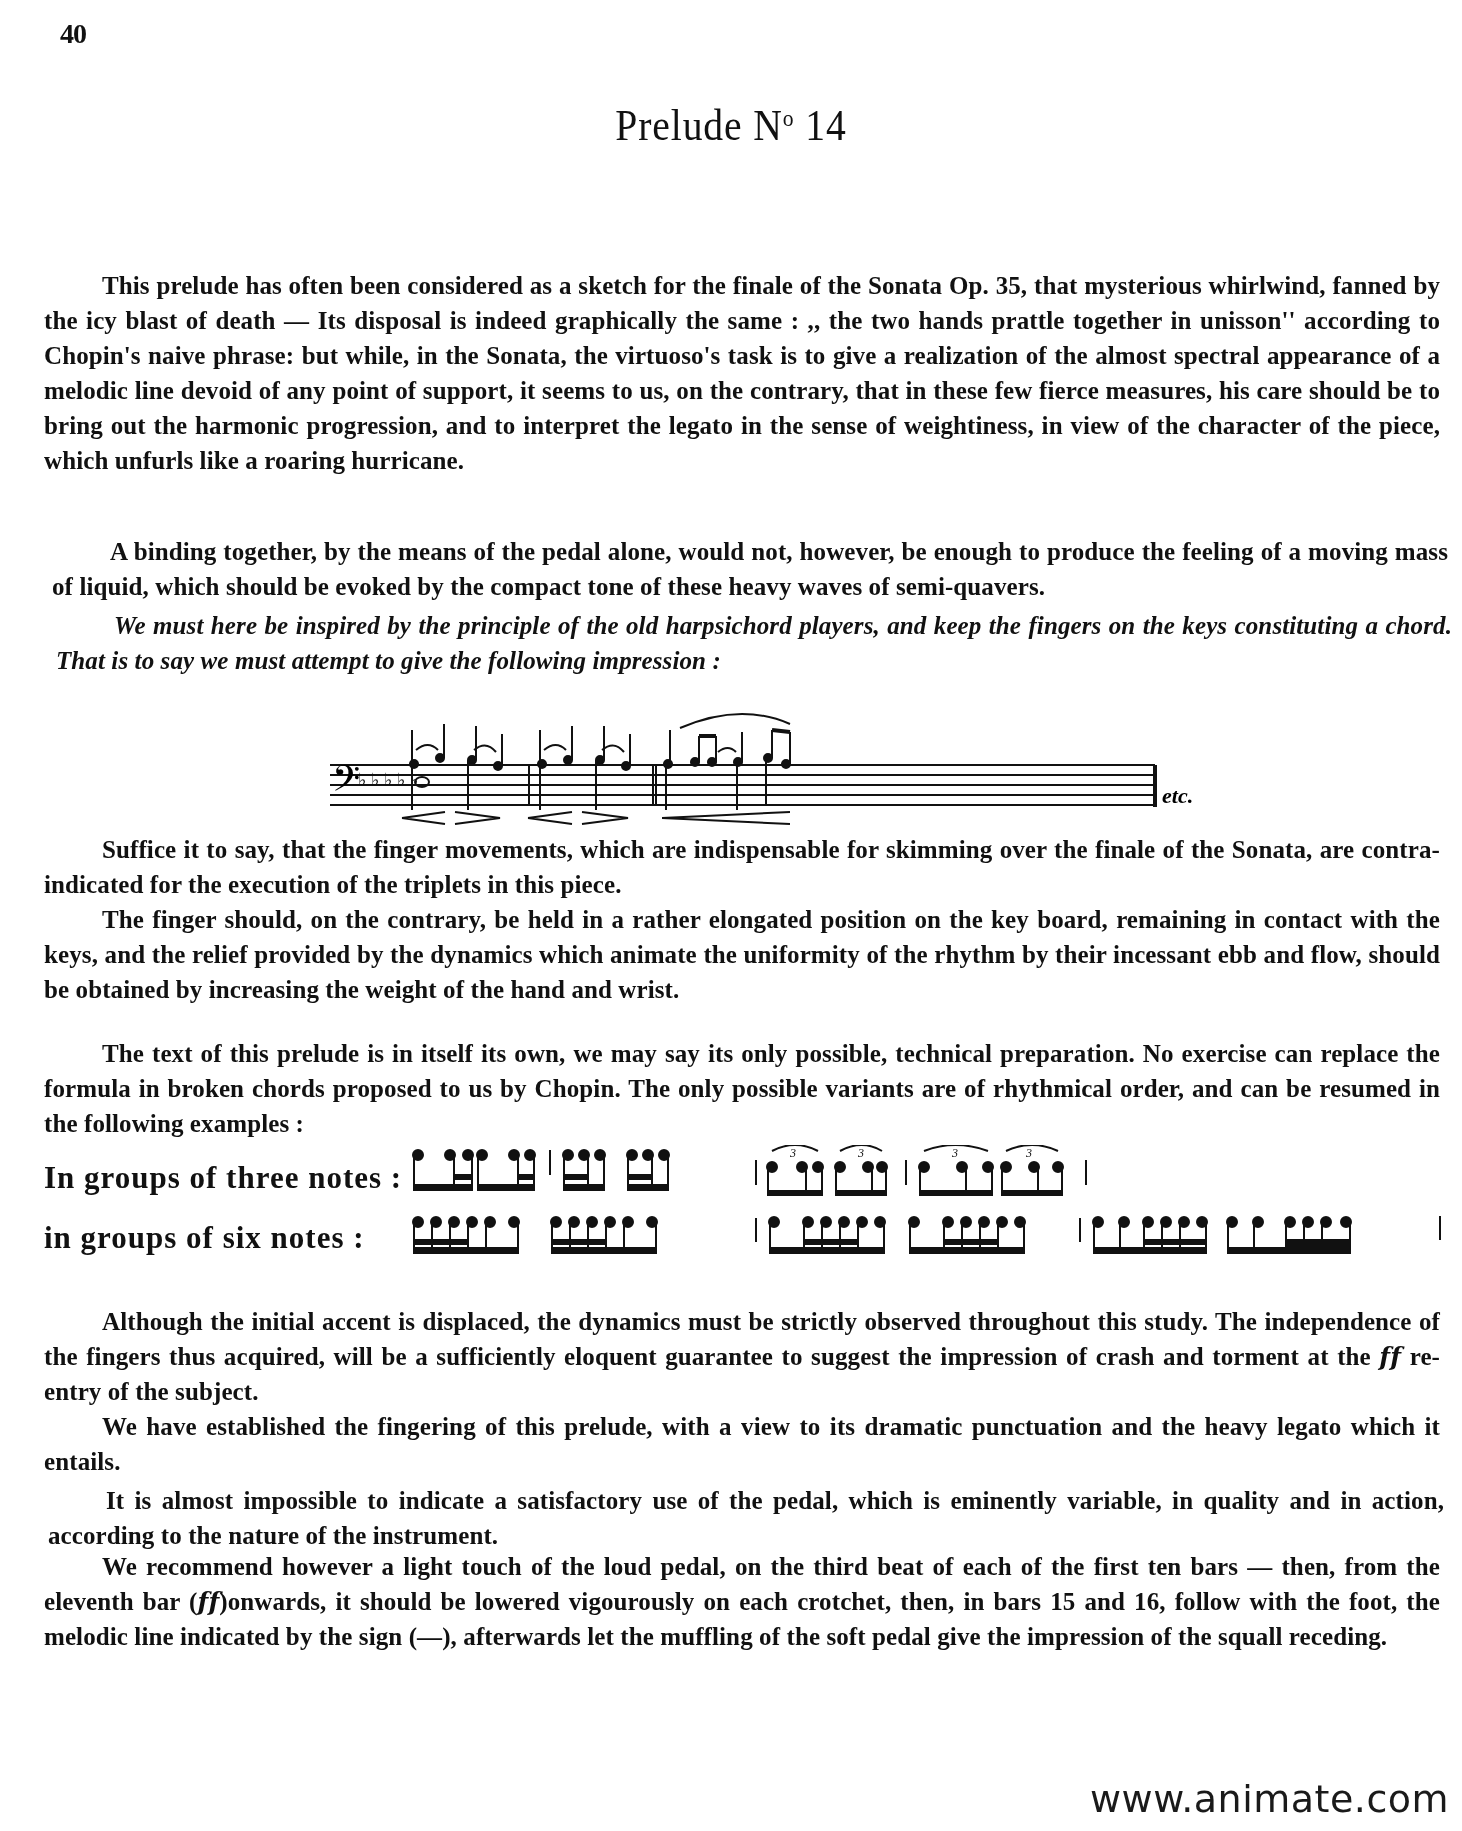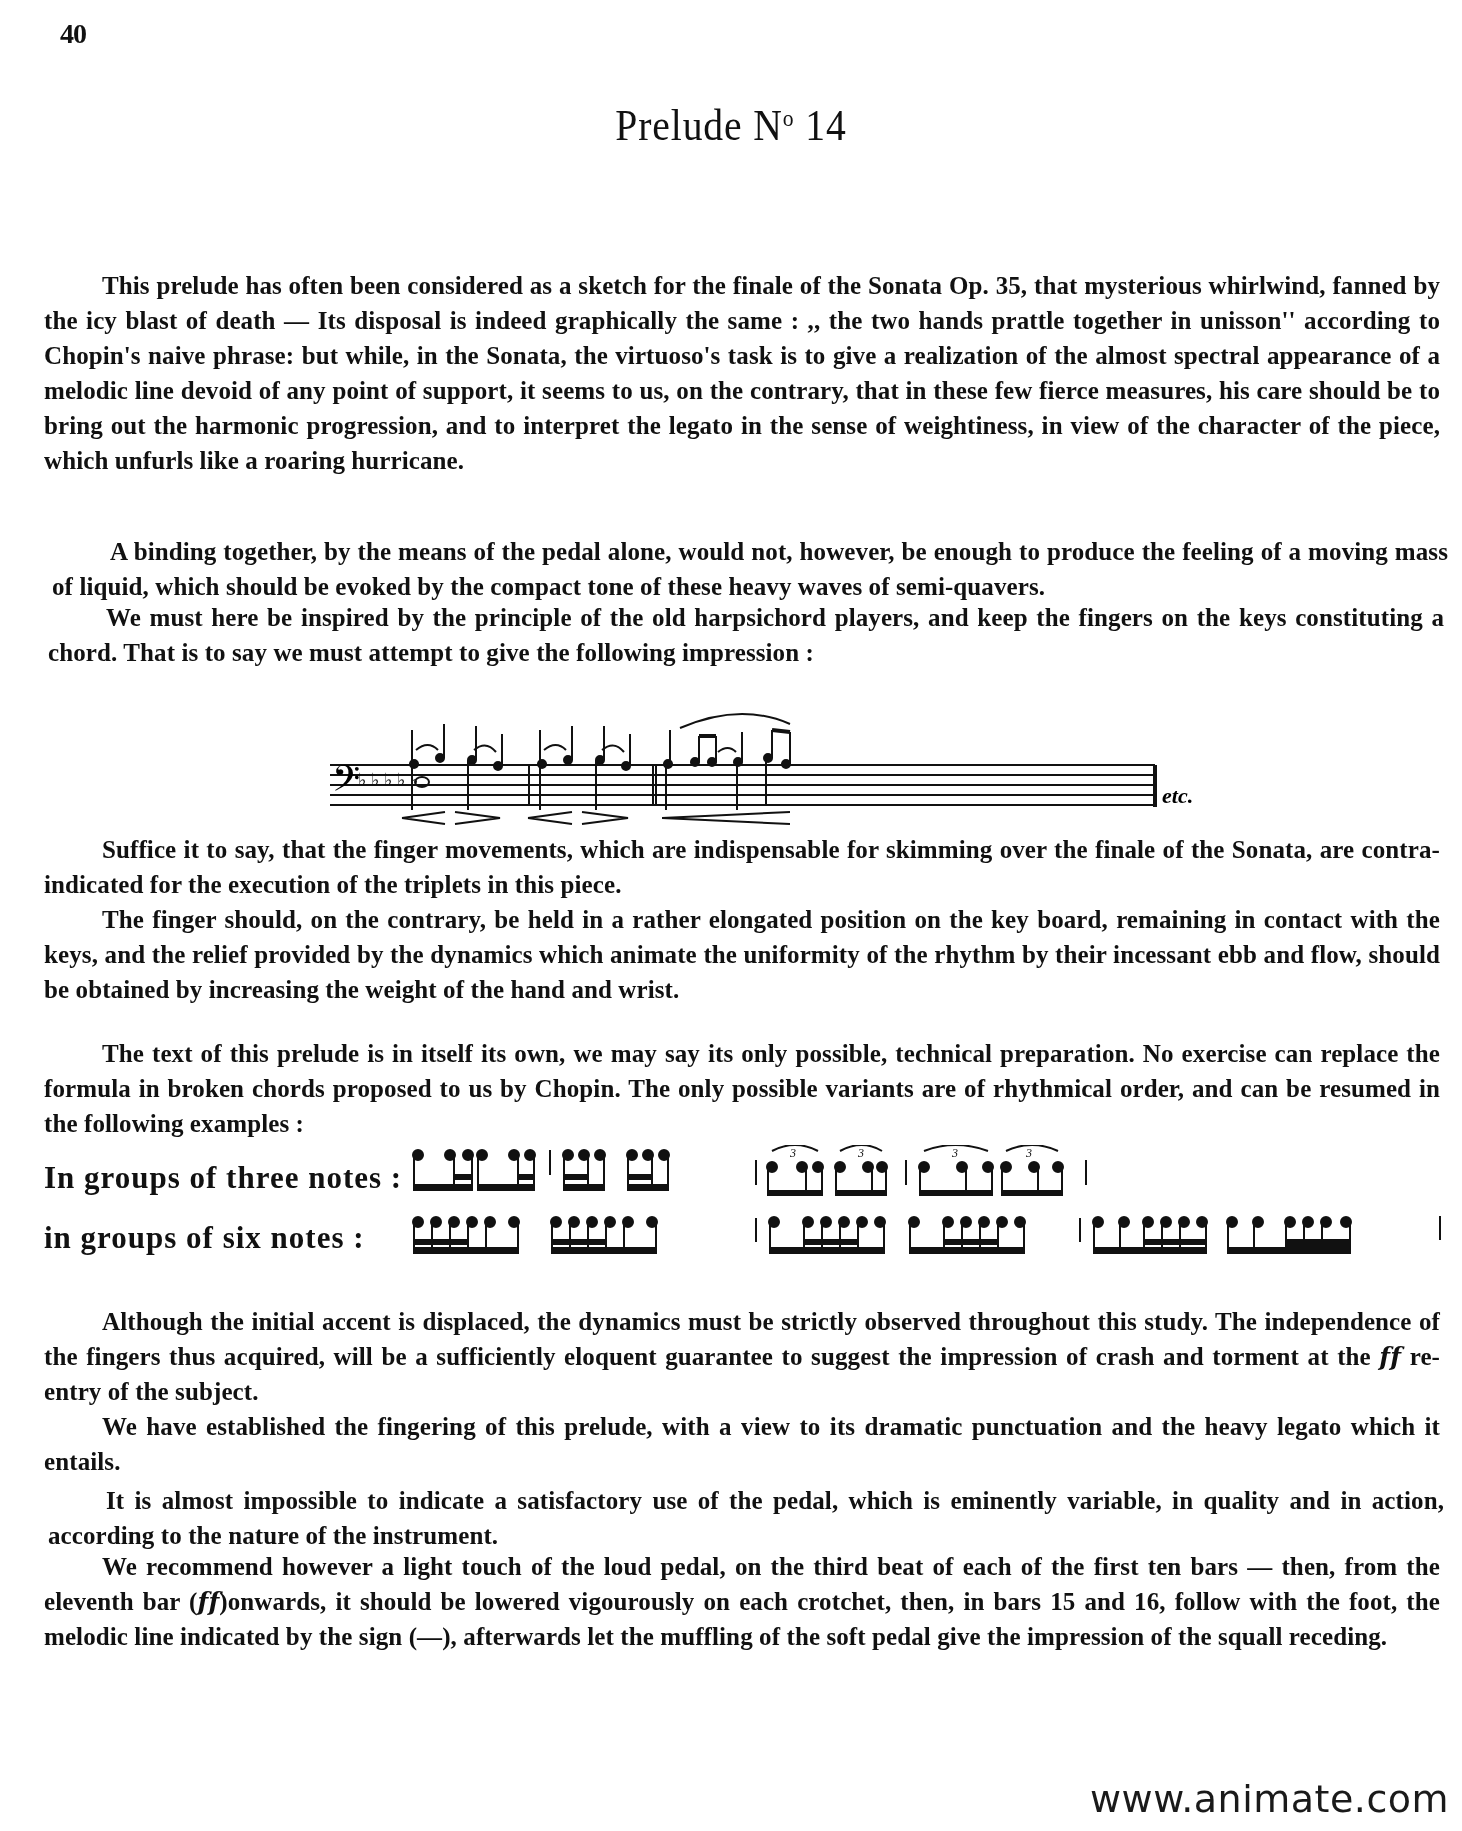--- a/index.html
+++ b/index.html
@@ -37,21 +37,21 @@
 </style>
 </head>
 <body>
 
 <div class="page-number">40</div>
 
 <div class="title"><span>Prelude N</span><sup>o</sup><span> 14</span></div>
 
 <p class="para" style="top:268px;margin:0;"><span class="indent"></span><span>This prelude has often been considered as a sketch for the finale of the Sonata Op. 35, that mysterious whirlwind, fanned by the icy blast of death — Its disposal is indeed graphically the same : ,, the two hands prattle together in unisson'' according to Chopin's naive phrase: but while, in the Sonata, the virtuoso's task is to give a realization of the almost spectral appearance of a melodic line devoid of any point of support, it seems to us, on the contrary, that in these few fierce measures, his care should be to bring out the harmonic progression, and to interpret the legato in the sense of weightiness, in view of the character of the piece, which unfurls like a roaring hurricane.</span></p>
 <p class="para" style="top:526px;margin:8px;"><span class="indent"></span><span>A binding together, by the means of the pedal alone, would not, however, be enough to produce the feeling of a moving mass of liquid, which should be evoked by the compact tone of these heavy waves of semi-quavers.</span></p>
-<p class="para" style="top:596px;margin:4px;"><span class="indent"></span><span>We must here be inspired by the principle of the old harpsichord players, and keep the fingers on the keys constituting a chord. That is to say we must attempt to give the following impression :</span></p>
+<p class="para" style="top:596px;margin:12px;font-style:italic;"><span class="indent"></span><span>We must here be inspired by the principle of the old harpsichord players, and keep the fingers on the keys constituting a chord. That is to say we must attempt to give the following impression :</span></p>
 
 <svg class="music" style="left:310px;top:700px;" width="900" height="130" viewBox="0 0 900 130">
   <g stroke="#111" stroke-width="2">
     <line x1="20" y1="65" x2="845" y2="65"></line>
     <line x1="20" y1="75" x2="845" y2="75"></line>
     <line x1="20" y1="85" x2="845" y2="85"></line>
     <line x1="20" y1="95" x2="845" y2="95"></line>
     <line x1="20" y1="105" x2="845" y2="105"></line>
     <line x1="219" y1="65" x2="219" y2="105"></line>
     <line x1="343" y1="65" x2="343" y2="105"></line>

